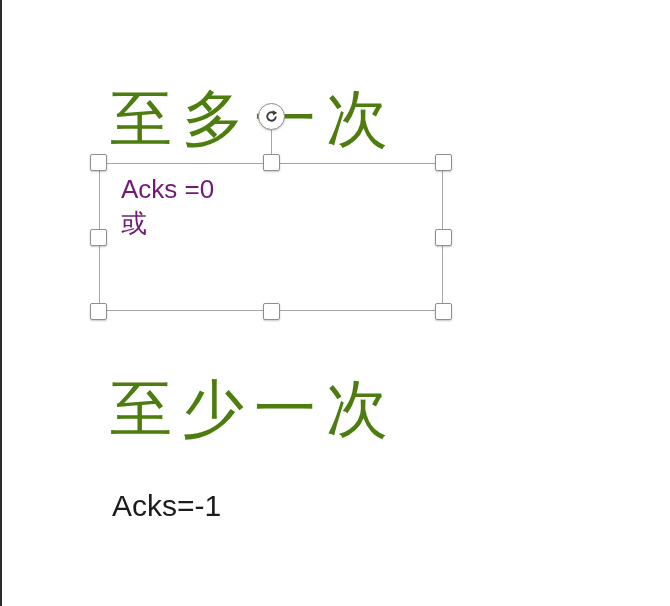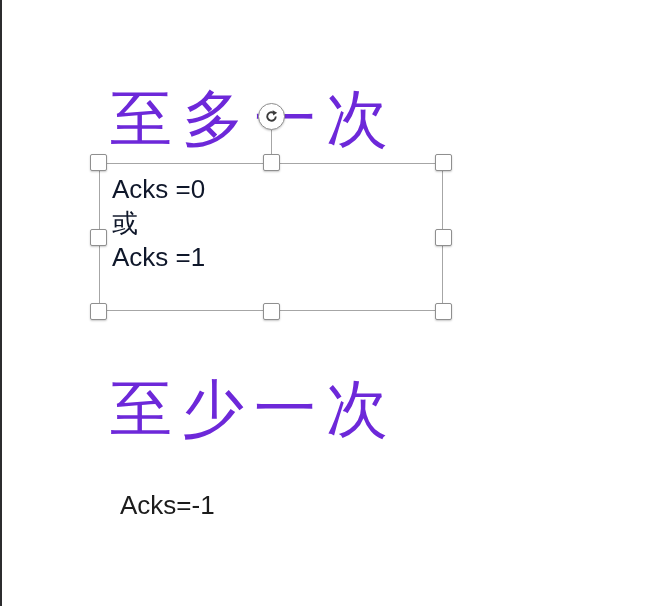--- a/index.html
+++ b/index.html
@@ -18,21 +18,21 @@
     background: #2c2c2e;
     z-index: 20;
   }
   .heading {
     position: absolute;
     left: 110px;
     font-size: 62px;
     font-weight: 300;
     letter-spacing: 10px;
     line-height: 1.05;
-    color: #6d28d9;
+    color: #4d7c0f;
     white-space: nowrap;
     z-index: 1;
   }
   .heading-top { top: 86px; }
   .heading-bottom { top: 376px; }
 
   
   .sel-group {
     position: absolute;
     left: 99px; top: 163px;
@@ -40,24 +40,24 @@
     z-index: 5;
   }
   .sel-border {
     position: absolute;
     inset: 0;
     border: 1px solid #a6a6a6;
     background: transparent;
   }
   .textbox-content {
     position: absolute;
-    left: 13px; top: 9px;
+    left: 22px; top: 9px;
     font-size: 26px;
     line-height: 34px;
-    color: #0f172a;
+    color: #701a75;
     white-space: pre;
   }
   .handle {
     position: absolute;
     width: 17px; height: 17px;
     background: #ffffff;
     border: 1.5px solid #8f8f8f;
     border-radius: 2px;
     box-shadow: 0 1px 2px rgba(0,0,0,0.22);
     z-index: 6;
@@ -89,39 +89,39 @@
     box-shadow: 0 1px 2px rgba(0,0,0,0.2);
     display: flex;
     align-items: center;
     justify-content: center;
     z-index: 7;
   }
   .rot-handle svg { width: 17px; height: 17px; display: block; }
 
   .notes {
     position: absolute;
-    left: 120px; top: 489px;
-    font-size: 26px;
+    left: 112px; top: 489px;
+    font-size: 30px;
     line-height: 33px;
     color: #1c1c1c;
     white-space: pre;
     z-index: 1;
   }
 </style>
 </head>
 <body>
 
 <div class="edge-bar"></div>
 
 <div class="heading heading-top">至多一次</div>
 
 <div class="sel-group">
   <div class="sel-border"></div>
 
-  <div class="textbox-content"><div>Acks =0</div><div>或</div><div>Acks =1</div></div>
+  <div class="textbox-content"><div>Acks =0</div><div>或</div></div>
 
   <div class="rot-stem"></div>
   <div class="rot-handle">
     <span>
       <svg viewBox="0 0 24 24">
         <path d="M18 12 A6 6 0 1 1 15.2 6.9" fill="none" stroke="#3a3a3a" stroke-width="2.6"></path>
         <path d="M13.6 3.2 L20 6.8 L14.4 10.6 Z" fill="#3a3a3a"></path>
       </svg>
     </span>
   </div>

